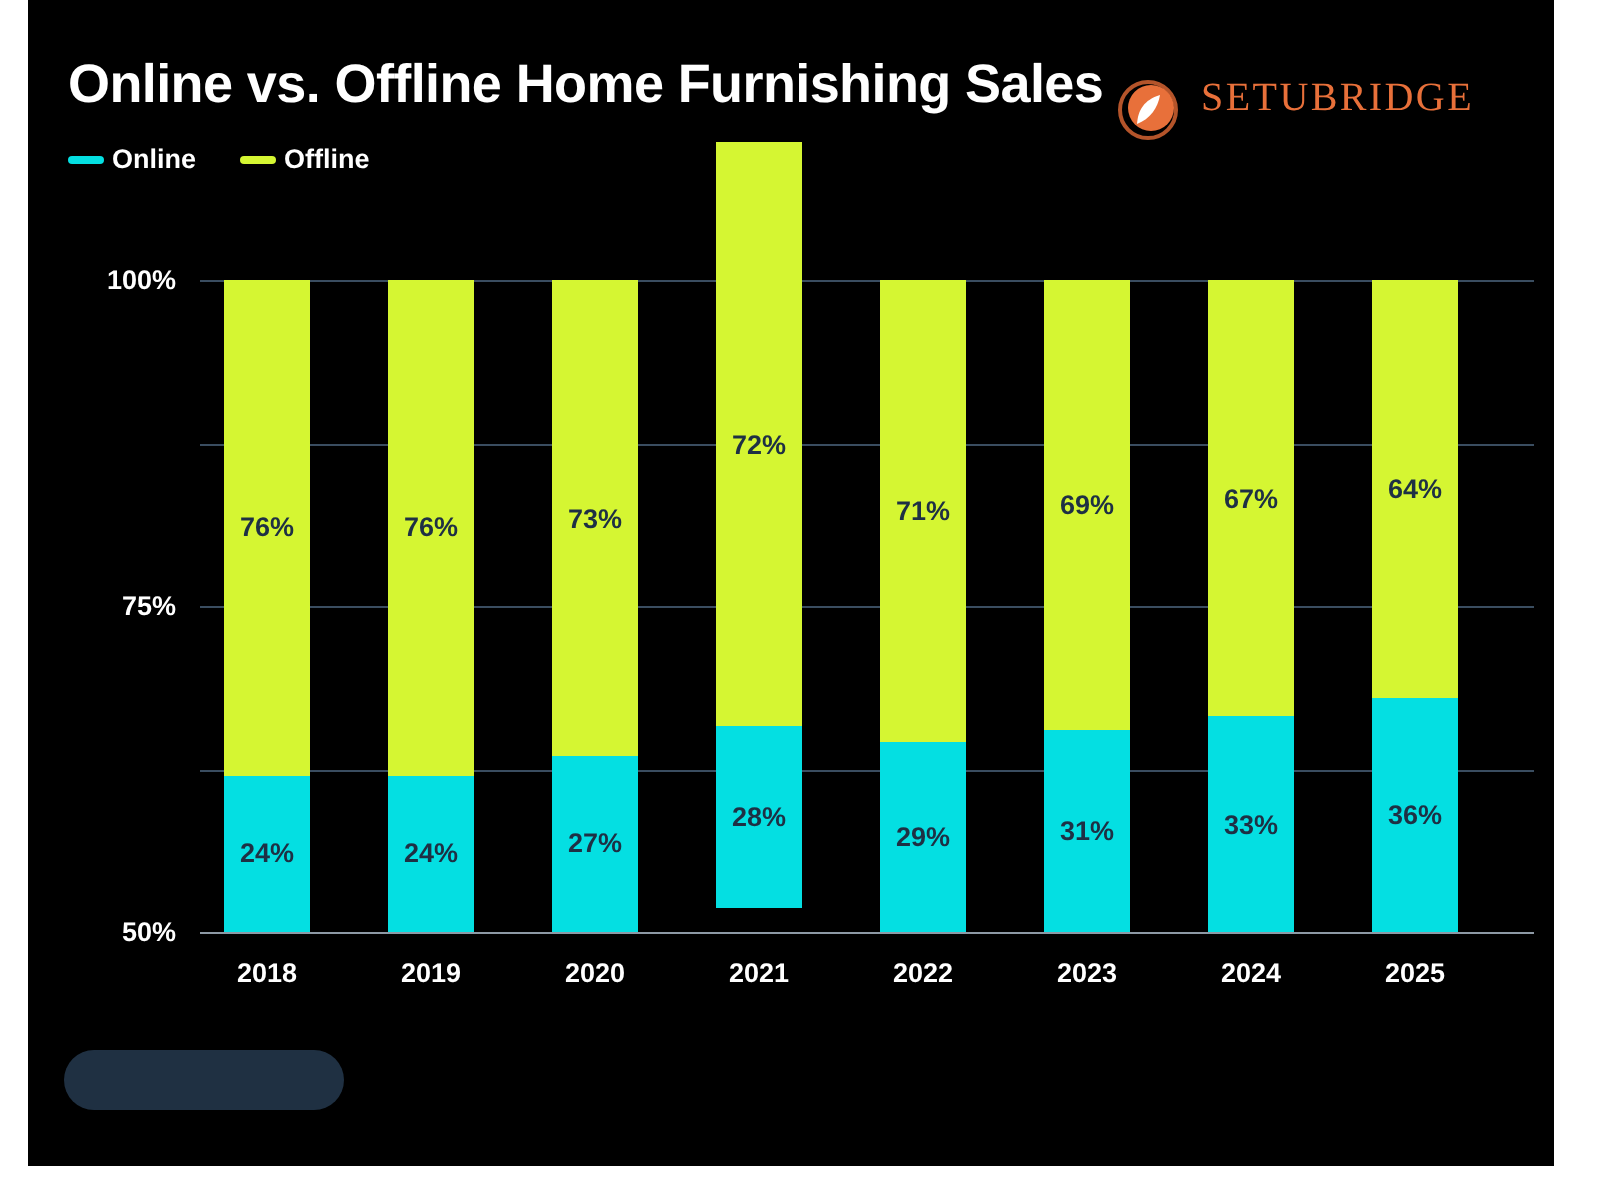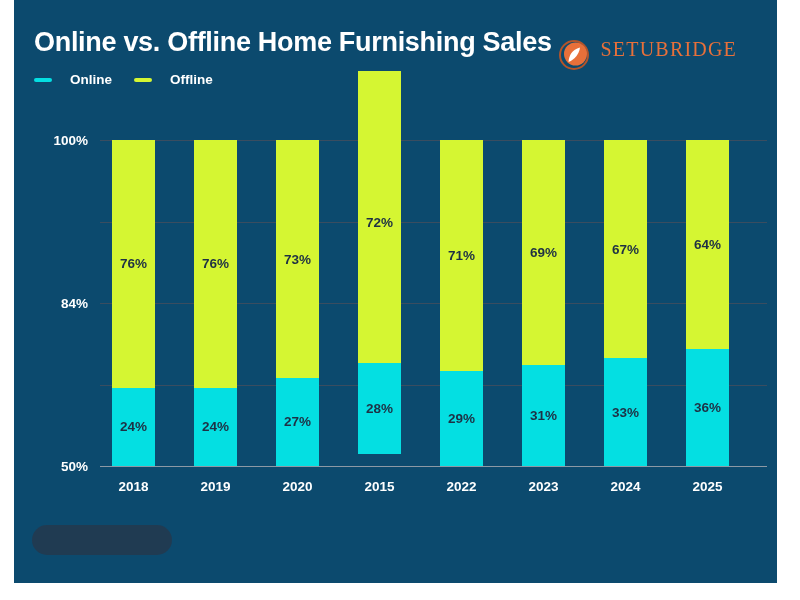--- a/index.html
+++ b/index.html
@@ -13,21 +13,21 @@
     font-family: "Liberation Sans", sans-serif;
     overflow: hidden;
   }
 
   #chart-card {
     position: absolute;
     left: 14px;
     top: 0px;
     width: 763px;
     height: 583px;
-    background: #0c4a6e;
+    background: #000000;
     overflow: hidden;
   }
 
   
   #watermark-blob {
     position: absolute;
     left: 18px;
     top: 525px;
     width: 140px;
     height: 30px;
@@ -57,21 +57,21 @@
     position: absolute;
     left: 0px;
     top: 46px;
     display: flex;
     align-items: center;
     gap: 22px;
   }
   .legend-item {
     display: flex;
     align-items: center;
-    gap: 18px;
+    gap: 4px;
   }
   .legend-swatch {
     width: 18px;
     height: 4px;
     border-radius: 2px;
     display: block;
   }
   .legend-label {
     font-size: 13.5px;
     font-weight: bold;
@@ -207,21 +207,21 @@
   </div>
 
   <div id="plot">
     <div id="gridlines">
         <div class="gridline axis-base" style="top: 326px;"></div>
         <div class="gridline" style="top: 244.5px;"></div>
         <div class="gridline" style="top: 163px;">
           <div class="ytick-label" style="top: 163px;">50%</div>
         </div>
         <div class="gridline" style="top: 81.5px;">
-          <div class="ytick-label" style="top: 81.5px;">84%</div>
+          <div class="ytick-label" style="top: 81.5px;">75%</div>
         </div>
         <div class="gridline" style="top: 0px;">
           <div class="ytick-label" style="top: 0px; margin-left: 44px;">100%</div>
         </div>
       </div>
     <div id="bars">
         <div class="bar-group" style="left: 12px;">
           <div class="seg seg-offline" style="bottom: 78.24px; height: 247.76px;">
             <span class="seg-value">76%</span>
           </div>
@@ -248,21 +248,21 @@
           </div>
           <div class="xtick-label">2020</div>
         </div>
         <div class="bar-group" style="left: 258px;">
           <div class="seg seg-offline" style="bottom: 91.28px; height: 304px;">
             <span class="seg-value">72%</span>
           </div>
           <div class="seg seg-online" style="bottom: 12px; height: 91.28px; text-align: right;">
             <span class="seg-value">28%</span>
           </div>
-          <div class="xtick-label">2015</div>
+          <div class="xtick-label">2021</div>
         </div>
         <div class="bar-group" style="left: 340px;">
           <div class="seg seg-offline" style="bottom: 94.54px; height: 231.46px;">
             <span class="seg-value">71%</span>
           </div>
           <div class="seg seg-online" style="bottom: 0px; height: 94.54px;">
             <span class="seg-value">29%</span>
           </div>
           <div class="xtick-label">2022</div>
         </div>

